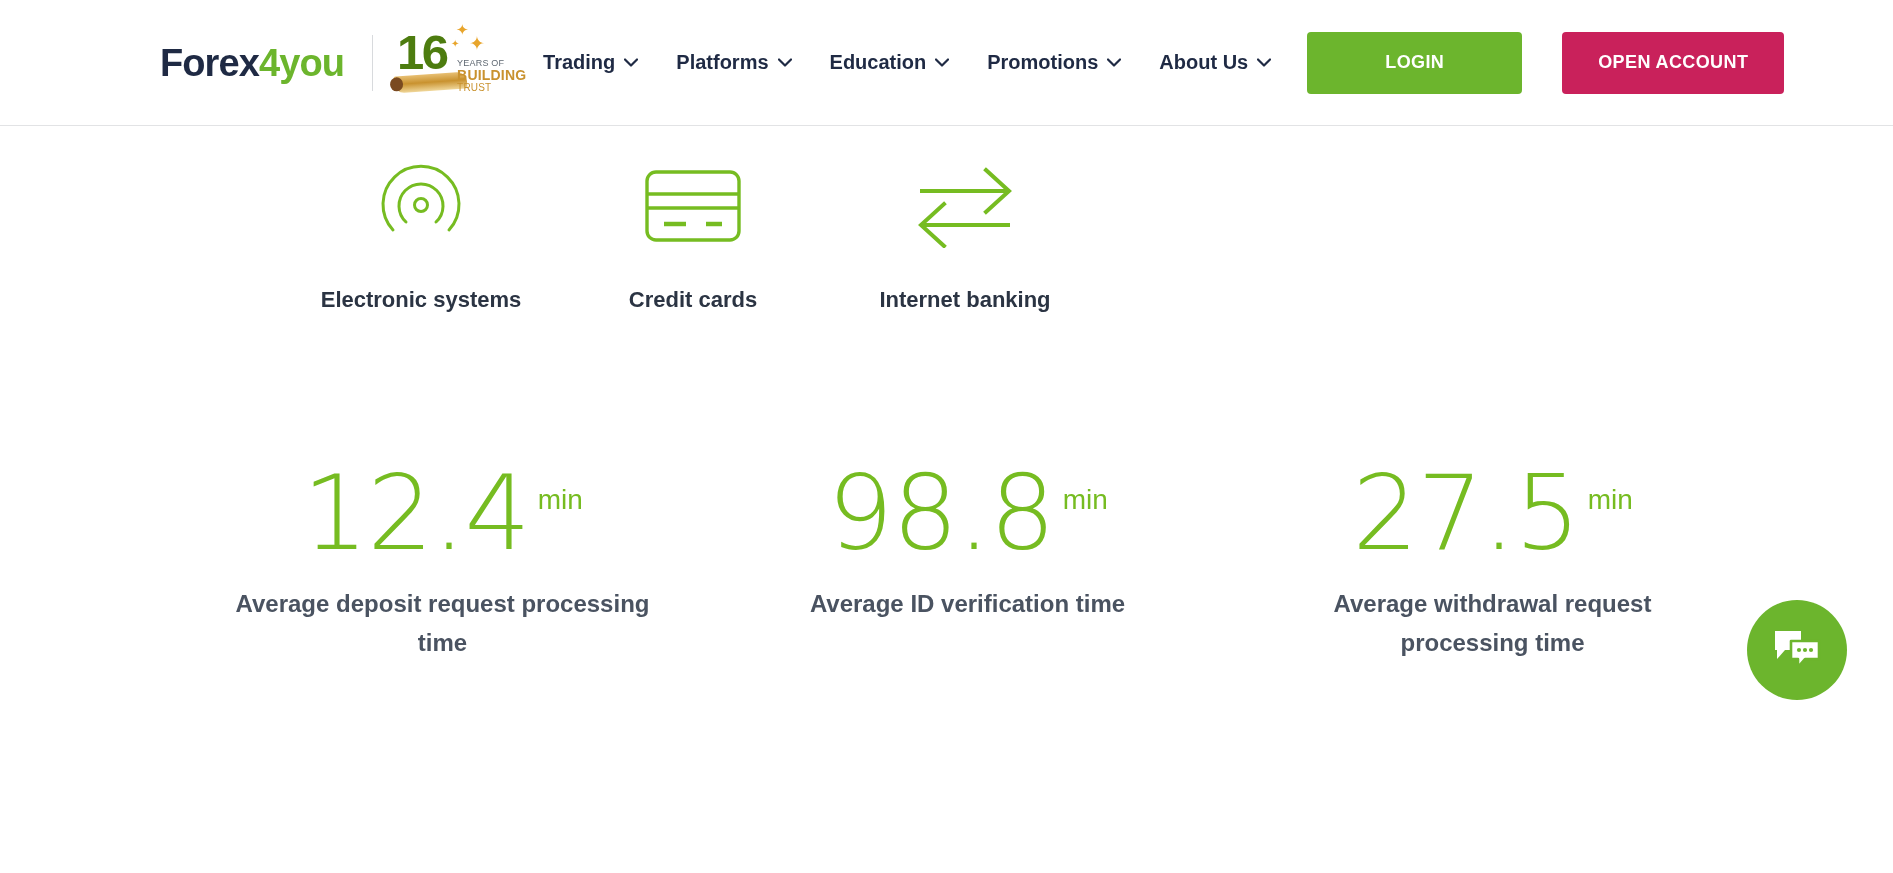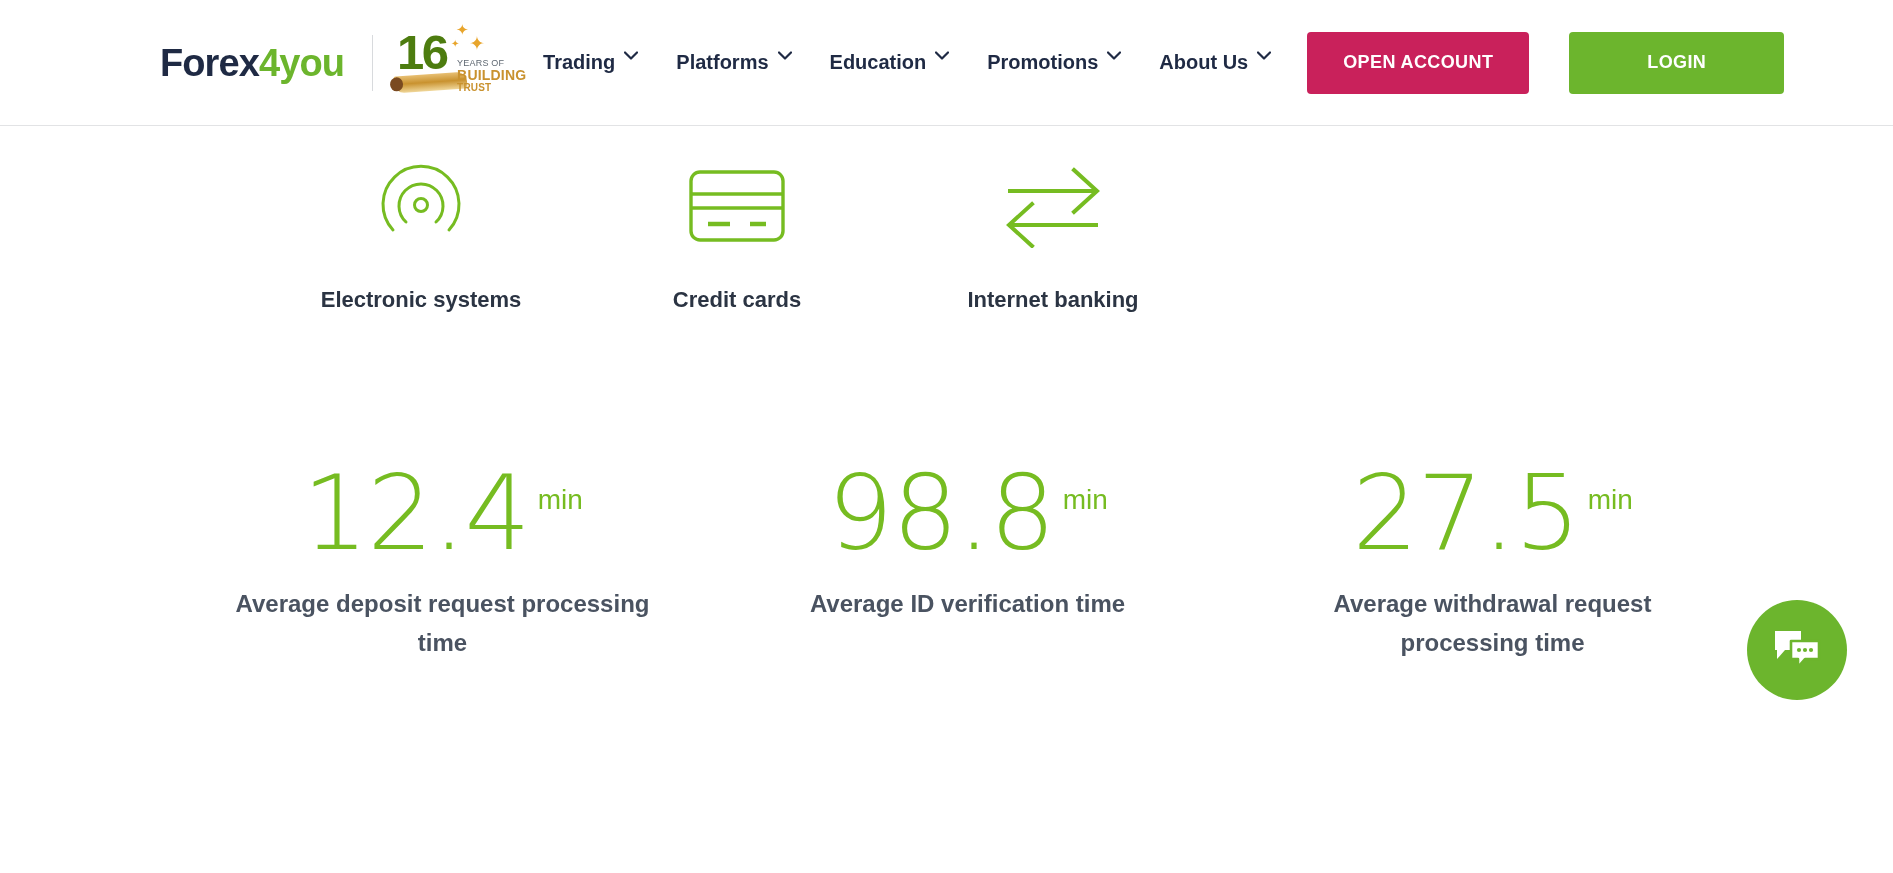--- a/index.html
+++ b/index.html
@@ -67,32 +67,32 @@
   }
   .anniv-sparks .s1 { position:absolute; left:8px; top:0; font-size:15px; }
   .anniv-sparks .s2 { position:absolute; left:21px; top:12px; font-size:19px; }
   .anniv-sparks .s3 { position:absolute; left:3px; top:17px; font-size:10px; }
   .anniv-text {
     position: absolute; left: 60px; top: 33px;
     line-height: 1.06; white-space: nowrap;
   }
   .anniv-text .l1 { font-size: 9px; color: #5f6872; letter-spacing: .2px; }
   .anniv-text .l2 { font-size: 14px; font-weight: bold; color: #c9922f; letter-spacing: .2px; }
-  .anniv-text .l3 { font-size: 10px; font-weight: bold; color: #c9922f; letter-spacing: .2px; }
+  .anniv-text .l3 { font-size: 10px; font-weight: normal; color: #c9922f; letter-spacing: .2px; }
 
   
   .nav {
     display: flex;
     align-items: center;
     margin-left: 38px;
     gap: 38px;
   }
   .nav-item {
     display: flex;
-    align-items: flex-start;
+    align-items: center;
     gap: 9px;
     font-size: 20px;
     font-weight: bold;
     color: #1f2a44;
     cursor: pointer;
     white-space: nowrap;
   }
   .chev { display: block; width: 14px; height: 9px; }
 
   .header-actions {
@@ -116,21 +116,20 @@
     justify-content: center;
   }
   .btn-open { background: #c9215b; width: 222px; }
   .btn-login { background: #6cb52d; width: 215px; }
 
   
   .features {
     display: flex;
     margin-top: 34px;
     padding-left: 285px;
-    gap: 44px;
   }
   .feature {
     width: 272px;
     display: flex;
     flex-direction: column;
     align-items: center;
   }
   .feature-icon {
     height: 92px;
     display: flex;
@@ -259,22 +258,22 @@
     </div>
     <div class="nav-item">
       <span>About Us</span>
       <svg class="chev" viewBox="0 0 14 9">
           <path d="M1 1.5 L7 7.5 L13 1.5" stroke="#1f2a44" stroke-width="2.2" fill="none" stroke-linecap="round" stroke-linejoin="round"></path>
         </svg>
     </div>
   </nav>
 
   <div class="header-actions">
+    <button class="btn btn-login">LOGIN</button>
     <button class="btn btn-open">OPEN ACCOUNT</button>
-    <button class="btn btn-login">LOGIN</button>
   </div>
 </div>
 
 <div class="features">
 
   <div class="feature">
     <div class="feature-icon">
       <svg width="84" height="84" viewBox="0 0 84 84">
         <path d="M14 66 A38 38 0 1 1 70 66" stroke="#76bc21" stroke-width="3" fill="none" stroke-linecap="round"></path>
         <path d="M27 58 A22 22 0 1 1 57 58" stroke="#76bc21" stroke-width="3" fill="none" stroke-linecap="round"></path>

